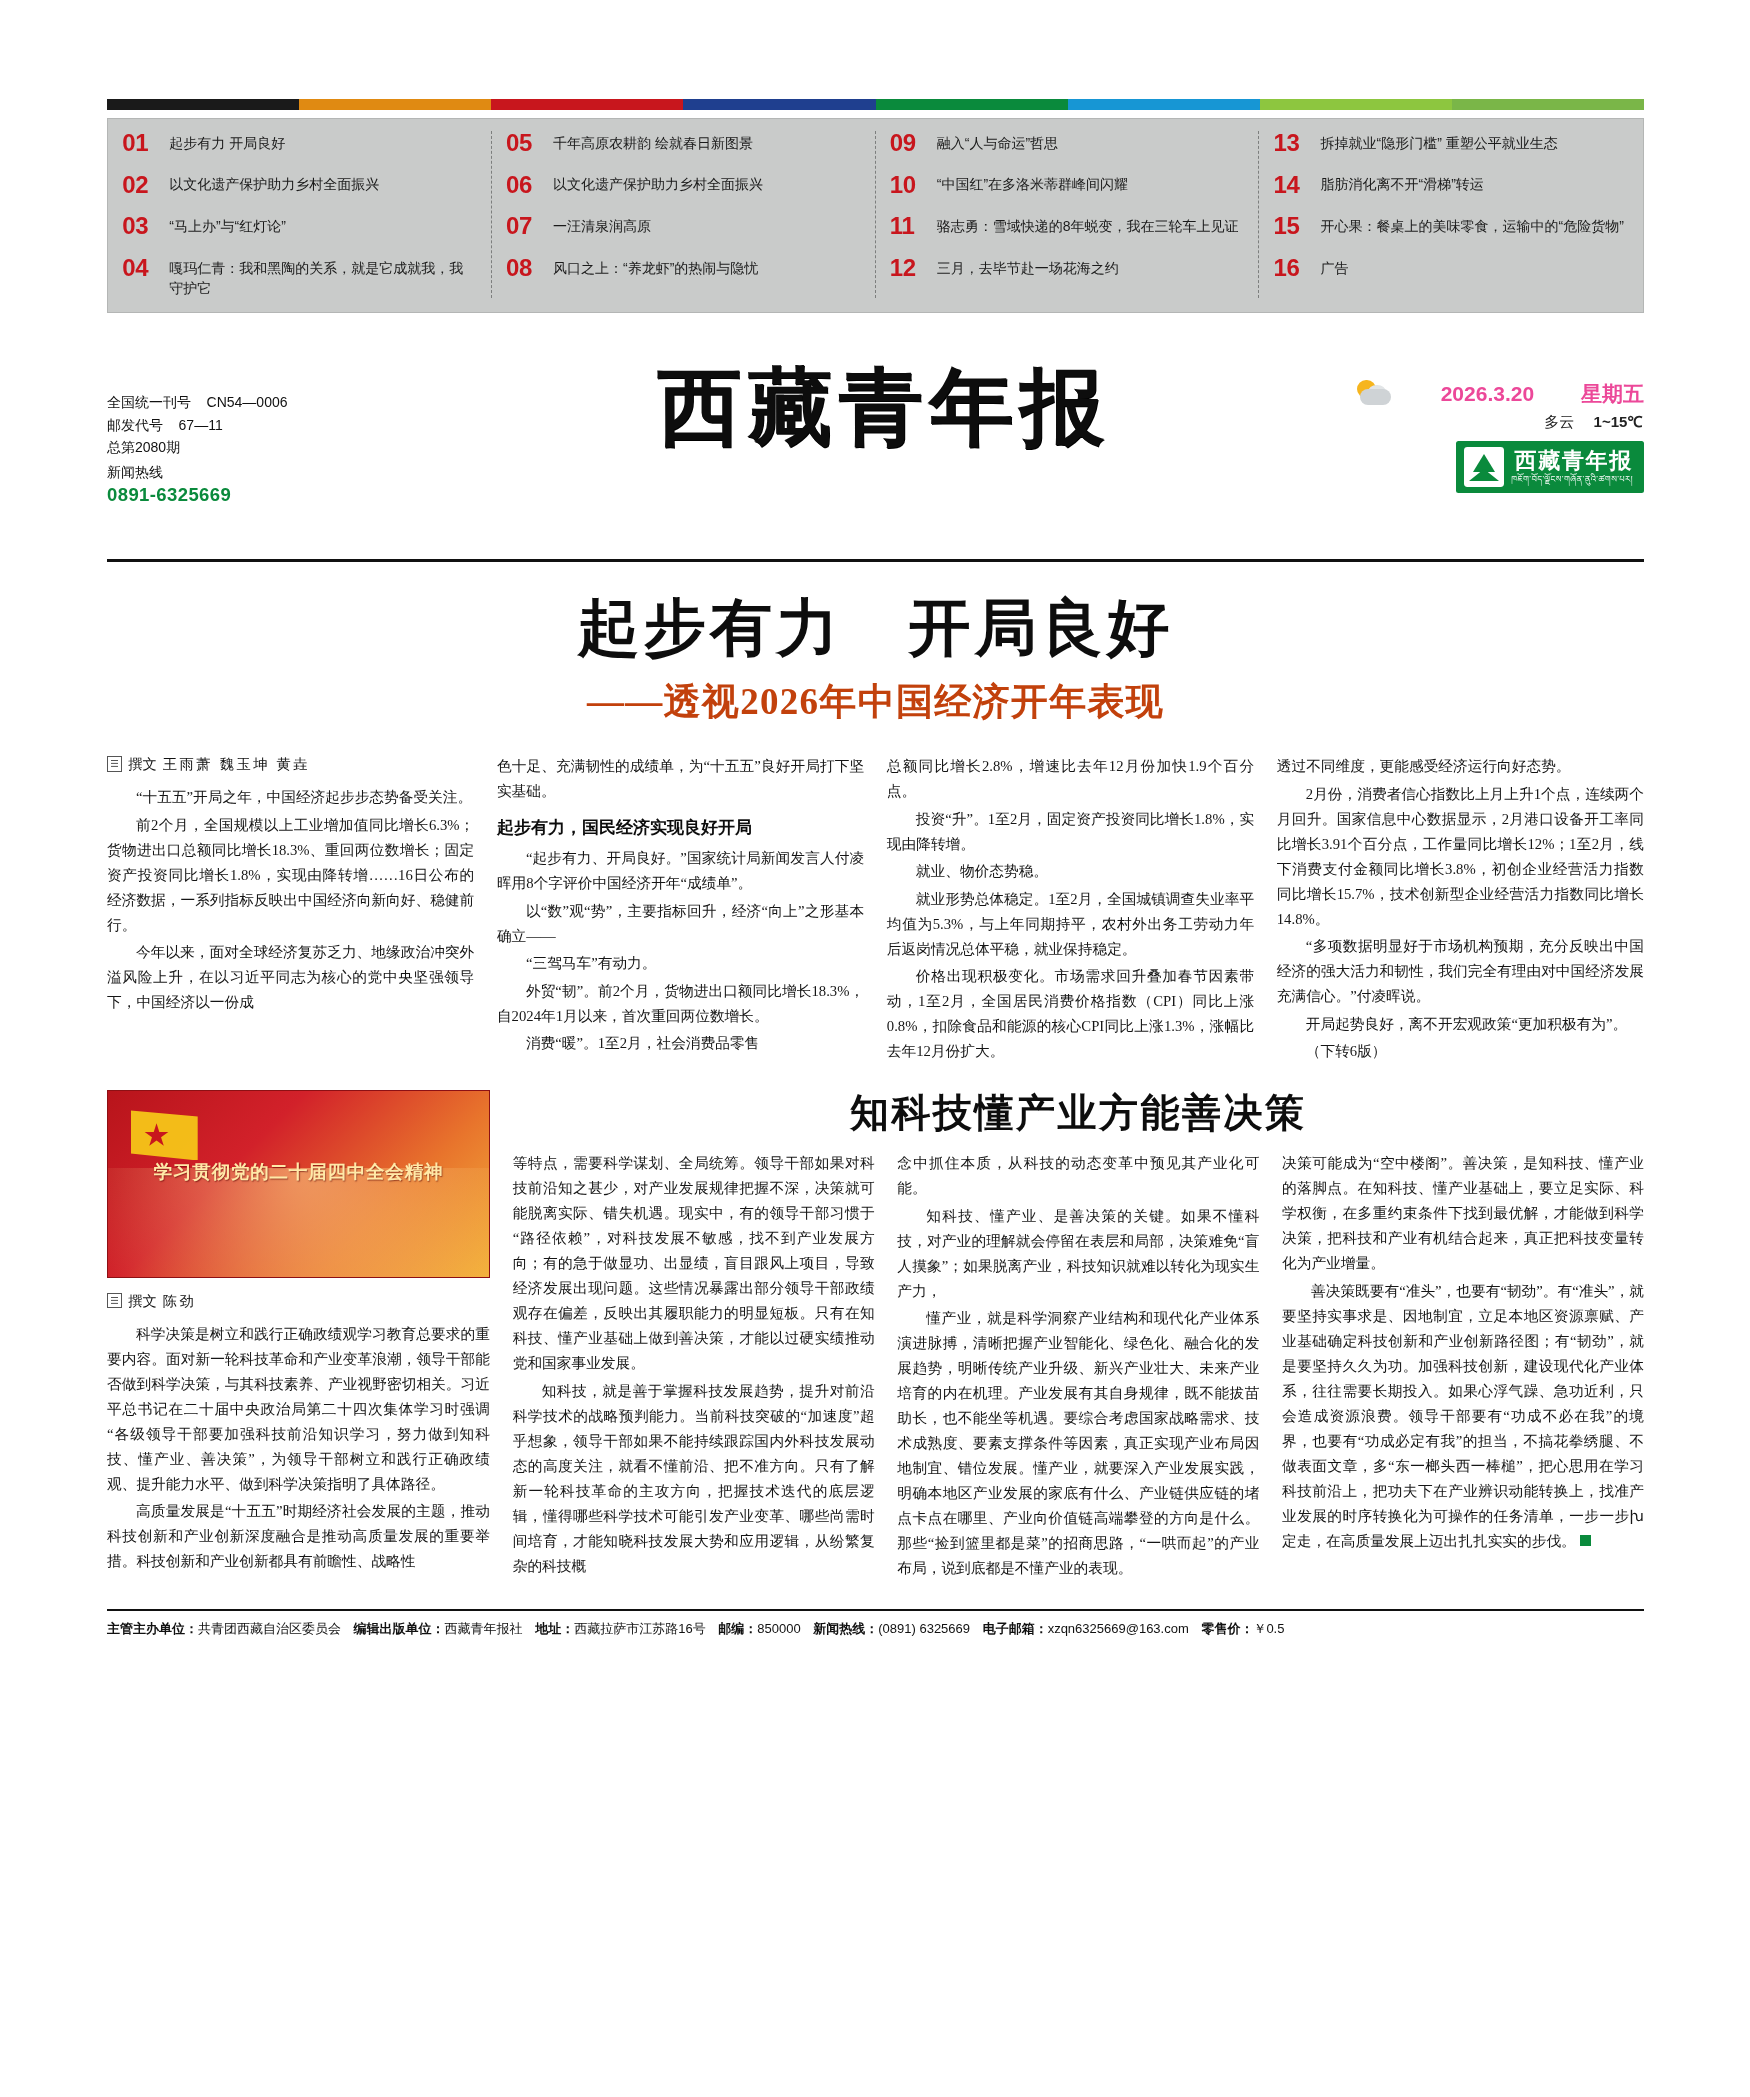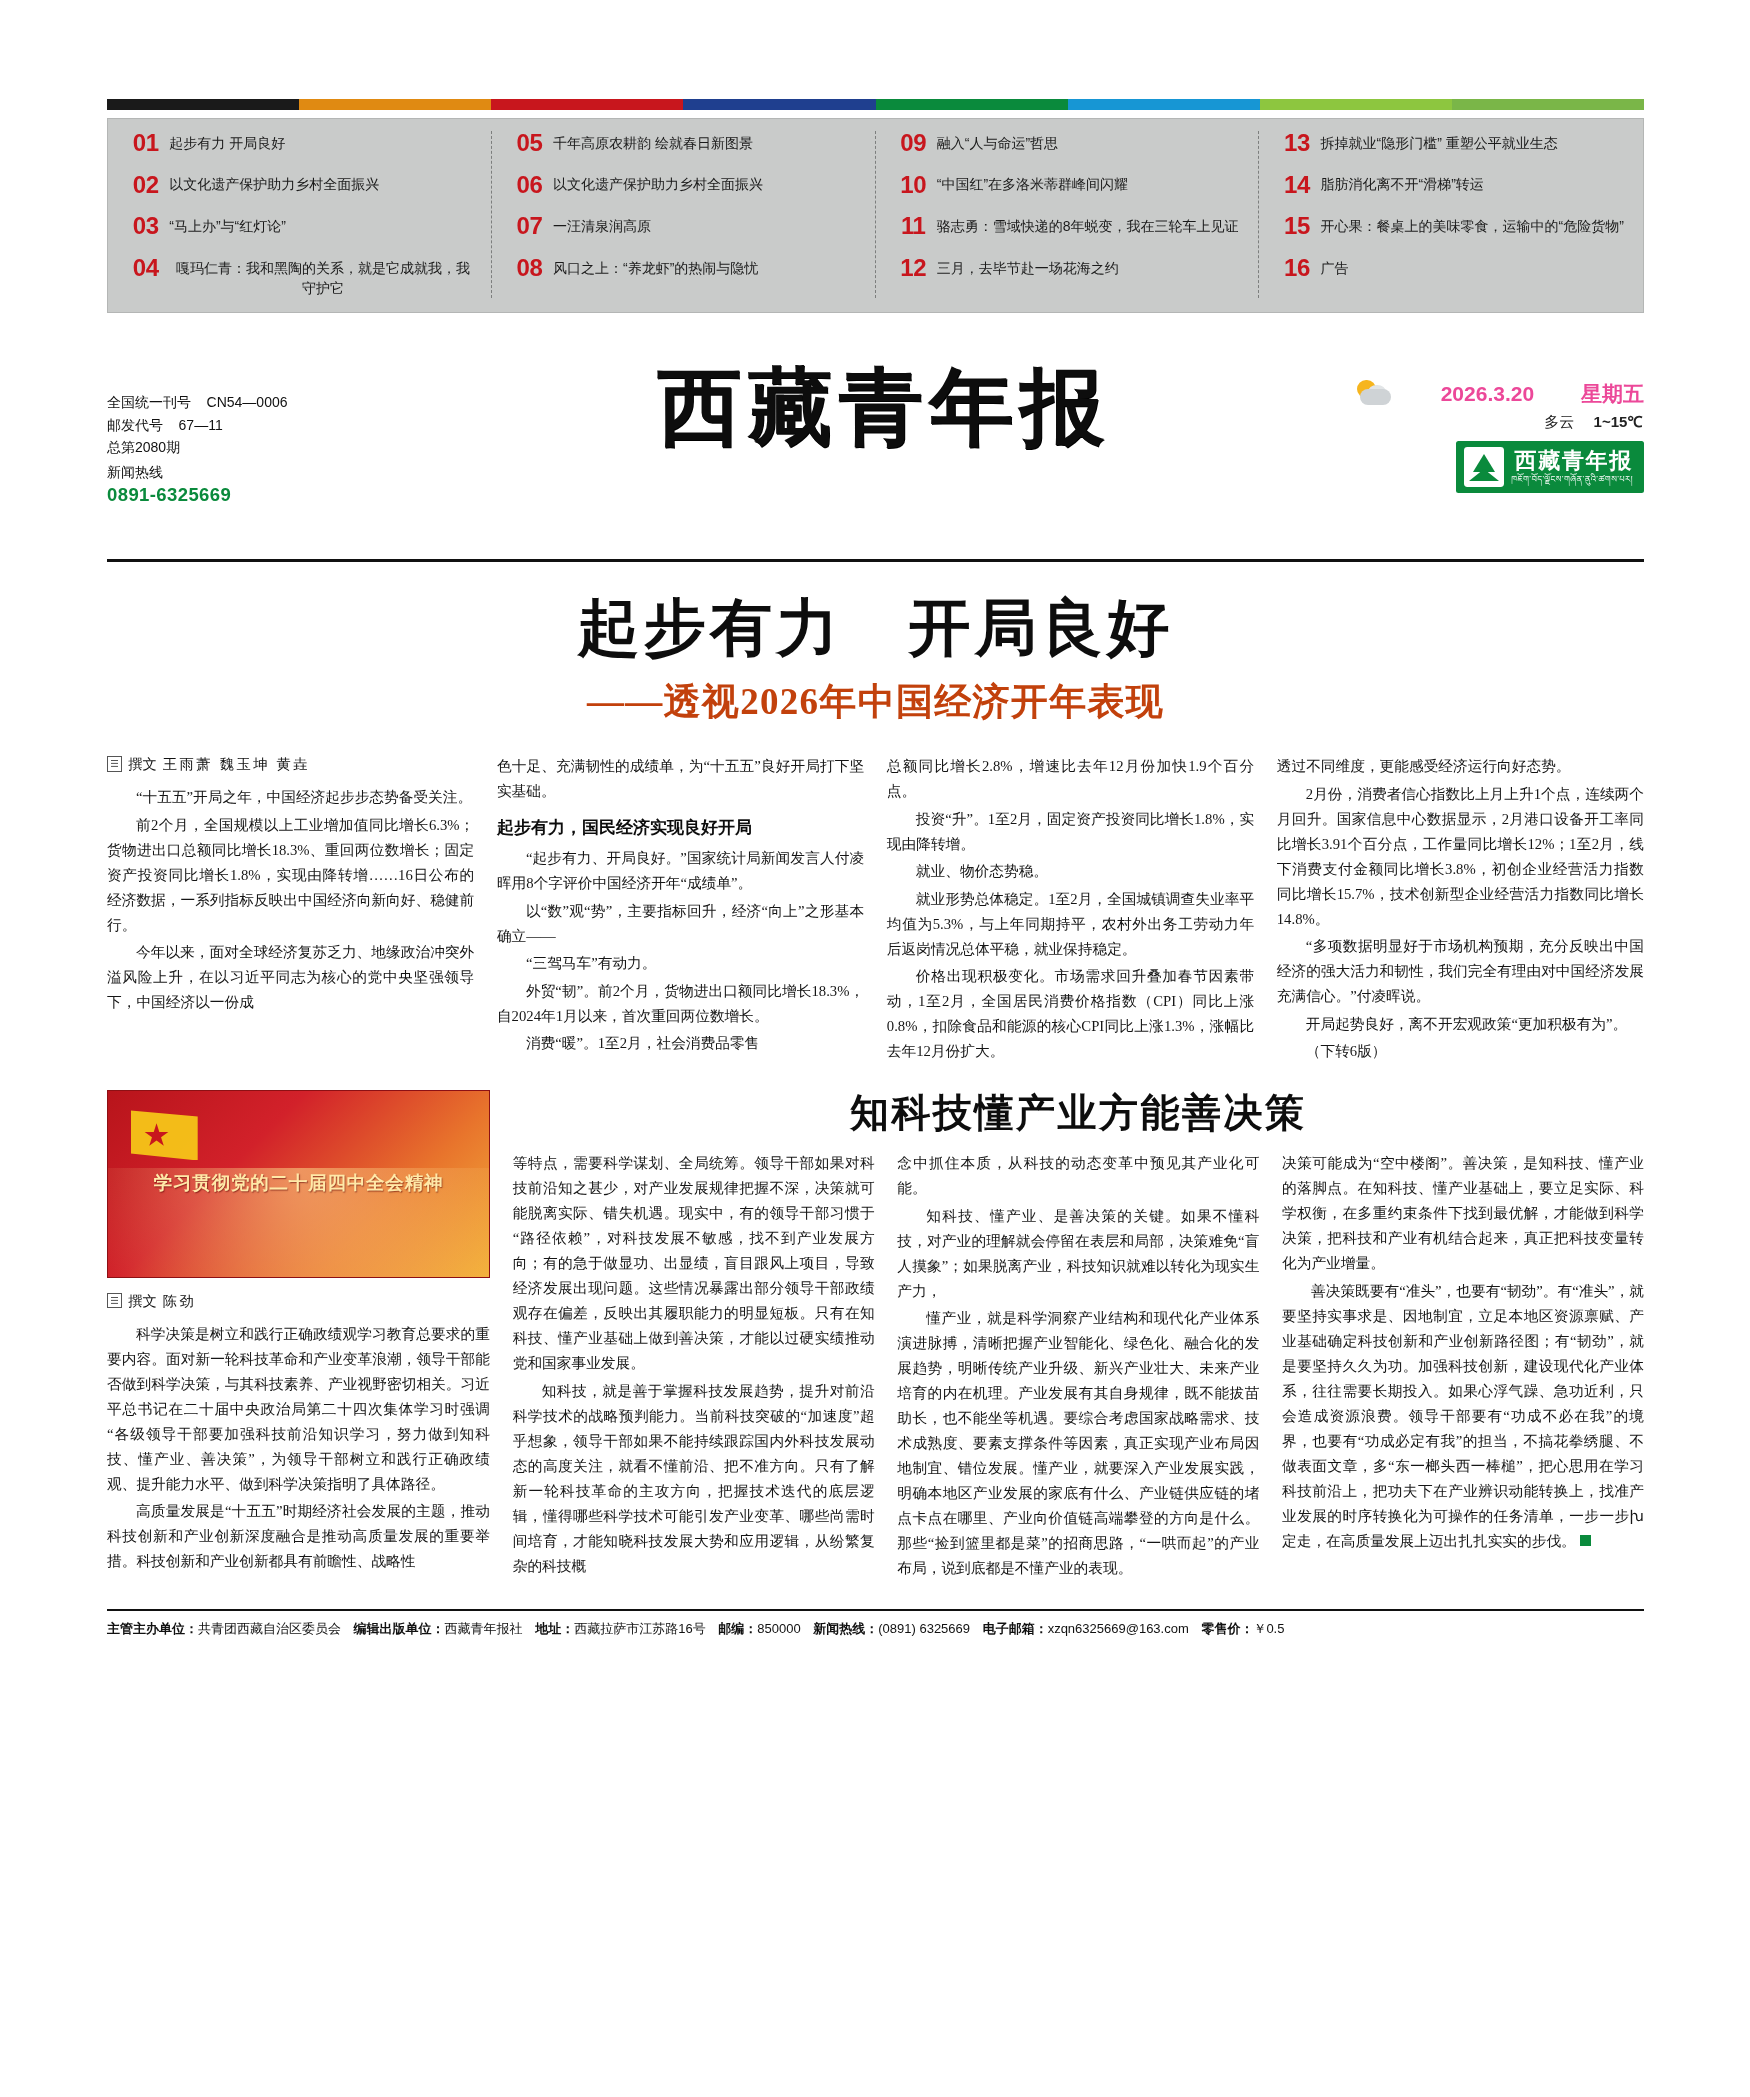--- a/index.html
+++ b/index.html
@@ -25,21 +25,21 @@
     padding:12.6px 0 14.3px 0;
     box-sizing:border-box;
   }
   .index-col {
     flex:1 1 25%;
     padding:0 14.3px;
     box-sizing:border-box;
     border-right:1.3px dashed #7c7e7d;
   }
   .index-col:last-child { border-right:none; }
-  .index-item { display:flex; align-items:flex-start; margin:0 0 17.6px 0;text-align:center; }
+  .index-item { display:flex; align-items:flex-start; margin:0 0 17.6px 0; }
   .index-item:last-child { margin-bottom:0; }
   .index-num {
     color:#c8161d;
     font-family:"Liberation Sans", sans-serif;
     font-weight:bold;
     font-size:24px;
     line-height:24px;
     width:47px;
     flex:0 0 47px;
     letter-spacing:-0.4px;
@@ -224,21 +224,21 @@
   }
   .poster-flag {
     position:absolute; left:22.7px; top:19.3px; width:67px; height:50px;
     background:#f5c518; clip-path:polygon(0 0,100% 12%,100% 100%,0 86%);
     opacity:.95;
   }
   .poster-star {
     position:absolute; left:35px; top:31px; color:#c8161d; font-size:27px; line-height:27px;
   }
   .poster-caption {
-    position:absolute; left:0; right:0; top:79px; text-align:center;
+    position:absolute; left:0; right:0; top:68px; text-align:center;
     color:#ffe9a8; font-family:"Liberation Sans", sans-serif;
     font-weight:bold; font-size:18.5px; letter-spacing:0.8px;
     text-shadow:0.8px 0.8px 1.3px rgba(90,0,0,.6);
   }
   .poster-rays {
     position:absolute; left:-42px; bottom:-109px; width:470px; height:218px;
     background:radial-gradient(circle at 50% 0%, rgba(255,220,140,.55), rgba(255,180,60,0) 70%);
   }
   .art2-head {
     font-family:"Liberation Serif", serif;

